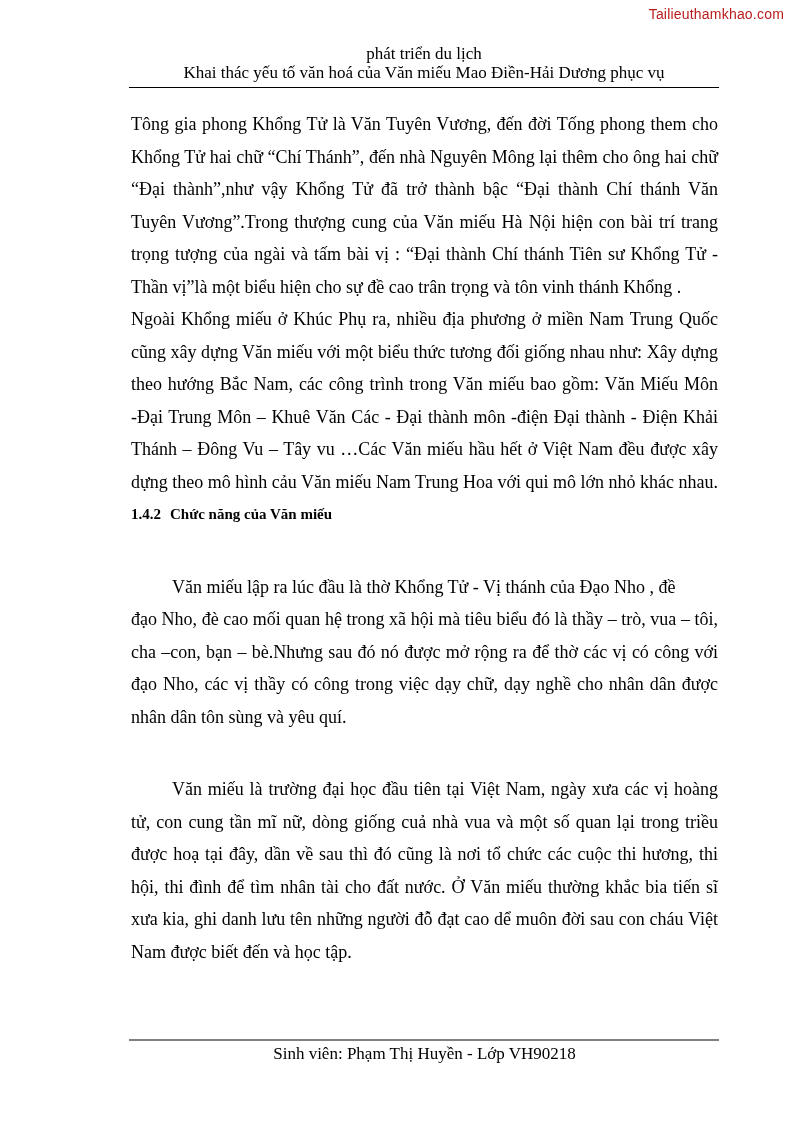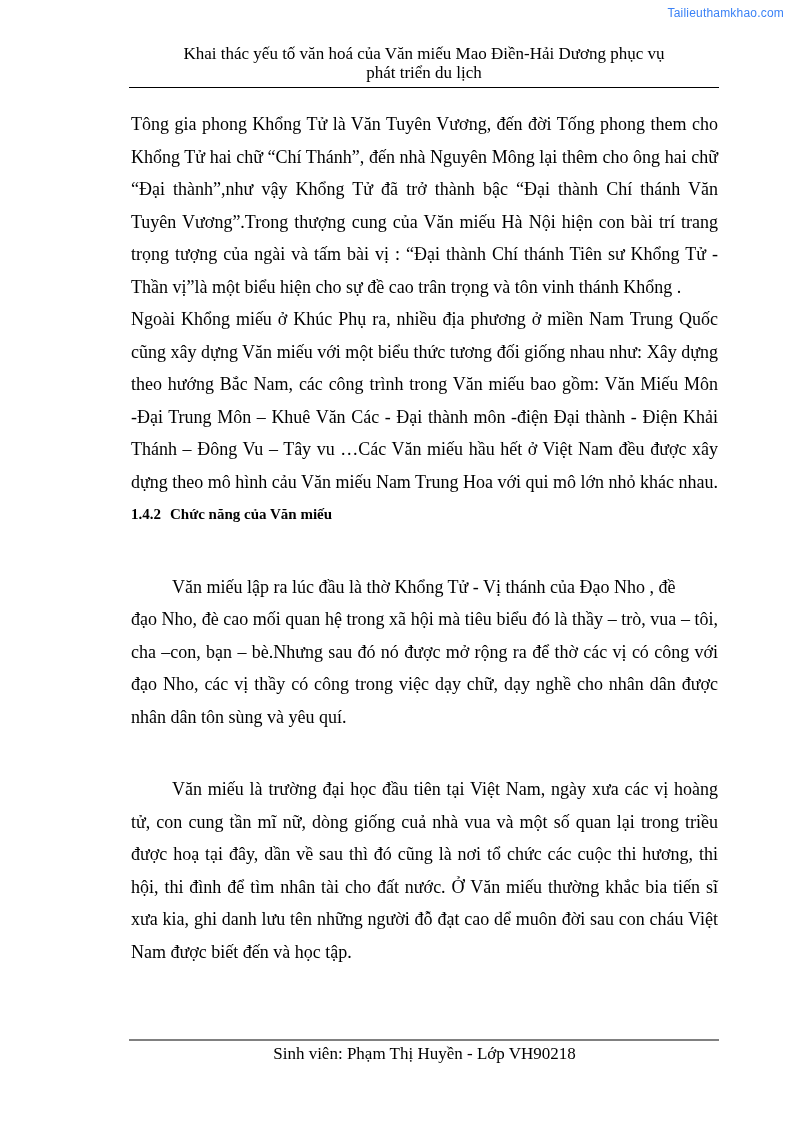--- a/index.html
+++ b/index.html
@@ -1,41 +1,41 @@
 <!DOCTYPE html>
 <html><head>
   <meta charset="utf-8">
   <style>
     html, body { margin: 0; padding: 0; background: #ffffff; }
     body { width: 794px; height: 1123px; position: relative; overflow: hidden;
            font-family: "Liberation Serif", "DejaVu Serif", serif; color: #000; }
     .watermark { position: absolute; top: 6px; right: 10px; font-family: "Liberation Sans", "DejaVu Sans", sans-serif;
-                 font-size: 12px; color: #3b82f6; letter-spacing: 0.2px; }
+                 font-size: 14px; color: #b91c1c; letter-spacing: 0.2px; }
     .header { position: absolute; top: 44px; left: 130px; width: 588px; text-align: center;
               font-size: 17px; line-height: 19px; }
     .header-rule { position: absolute; top: 87px; left: 129px; width: 590px; height: 0;
                    border-top: 1px solid #000; }
     .body { position: absolute; top: 108px; left: 131px; width: 587px; font-size: 18px; line-height: 32.5px; }
     .p { margin: 0; text-align: justify; }
     .indent { text-indent: 41px; margin-top: 40px; }
     .heading { margin: 0; font-weight: bold; font-size: 15px; }
     .heading .num { margin-right: 9px; }
     .footer-rule { position: absolute; top: 1039px; left: 129px; width: 590px; height: 0;
                    border-top: 2px solid #808080; }
     .footer { position: absolute; top: 1044px; left: 131px; width: 587px; font-size: 17px;
               display: flex; justify-content: center; }
   </style>
 </head>
 <body>
 
 <div class="watermark">Tailieuthamkhao.com</div>
 
 <div class="header">
+  <div>phát triển du lịch</div>
   <div>Khai thác yếu tố văn hoá của Văn miếu Mao Điền-Hải Dương phục vụ</div>
-  <div>phát triển du lịch</div>
 </div>
 <div class="header-rule"></div>
 
 <div class="body">
   <p class="p">Tông gia phong Khổng Tử là Văn Tuyên Vương, đến đời Tống phong them cho Khổng Tử hai chữ “Chí Thánh”, đến nhà Nguyên Mông lại thêm cho ông hai chữ “Đại thành”,như vậy Khổng Tử đã trở thành bậc “Đại thành Chí thánh Văn Tuyên Vương”.Trong thượng cung của Văn miếu Hà Nội hiện con bài trí trang trọng tượng của ngài và tấm bài vị : “Đại thành Chí thánh Tiên sư Khổng Tử - Thần vị”là một biểu hiện cho sự đề cao trân trọng và tôn vinh thánh Khổng .</p>
   <p class="p">Ngoài Khổng miếu ở Khúc Phụ ra, nhiều địa phương ở miền Nam Trung Quốc cũng xây dựng Văn miếu với một biểu thức tương đối giống nhau như: Xây dựng theo hướng Bắc Nam, các công trình trong Văn miếu bao gồm: Văn Miếu Môn -Đại Trung Môn – Khuê Văn Các - Đại thành môn -điện Đại thành - Điện Khải Thánh – Đông Vu – Tây vu …Các Văn miếu hầu hết ở Việt Nam đều được xây dựng theo mô hình cảu Văn miếu Nam Trung Hoa với qui mô lớn nhỏ khác nhau.</p>
   <p class="heading">
     <span class="num">1.4.2</span><span>Chức năng của Văn miếu</span>
   </p>
   <p class="p indent">Văn miếu lập ra lúc đầu là thờ Khổng Tử - Vị thánh của Đạo Nho , đề</p>

